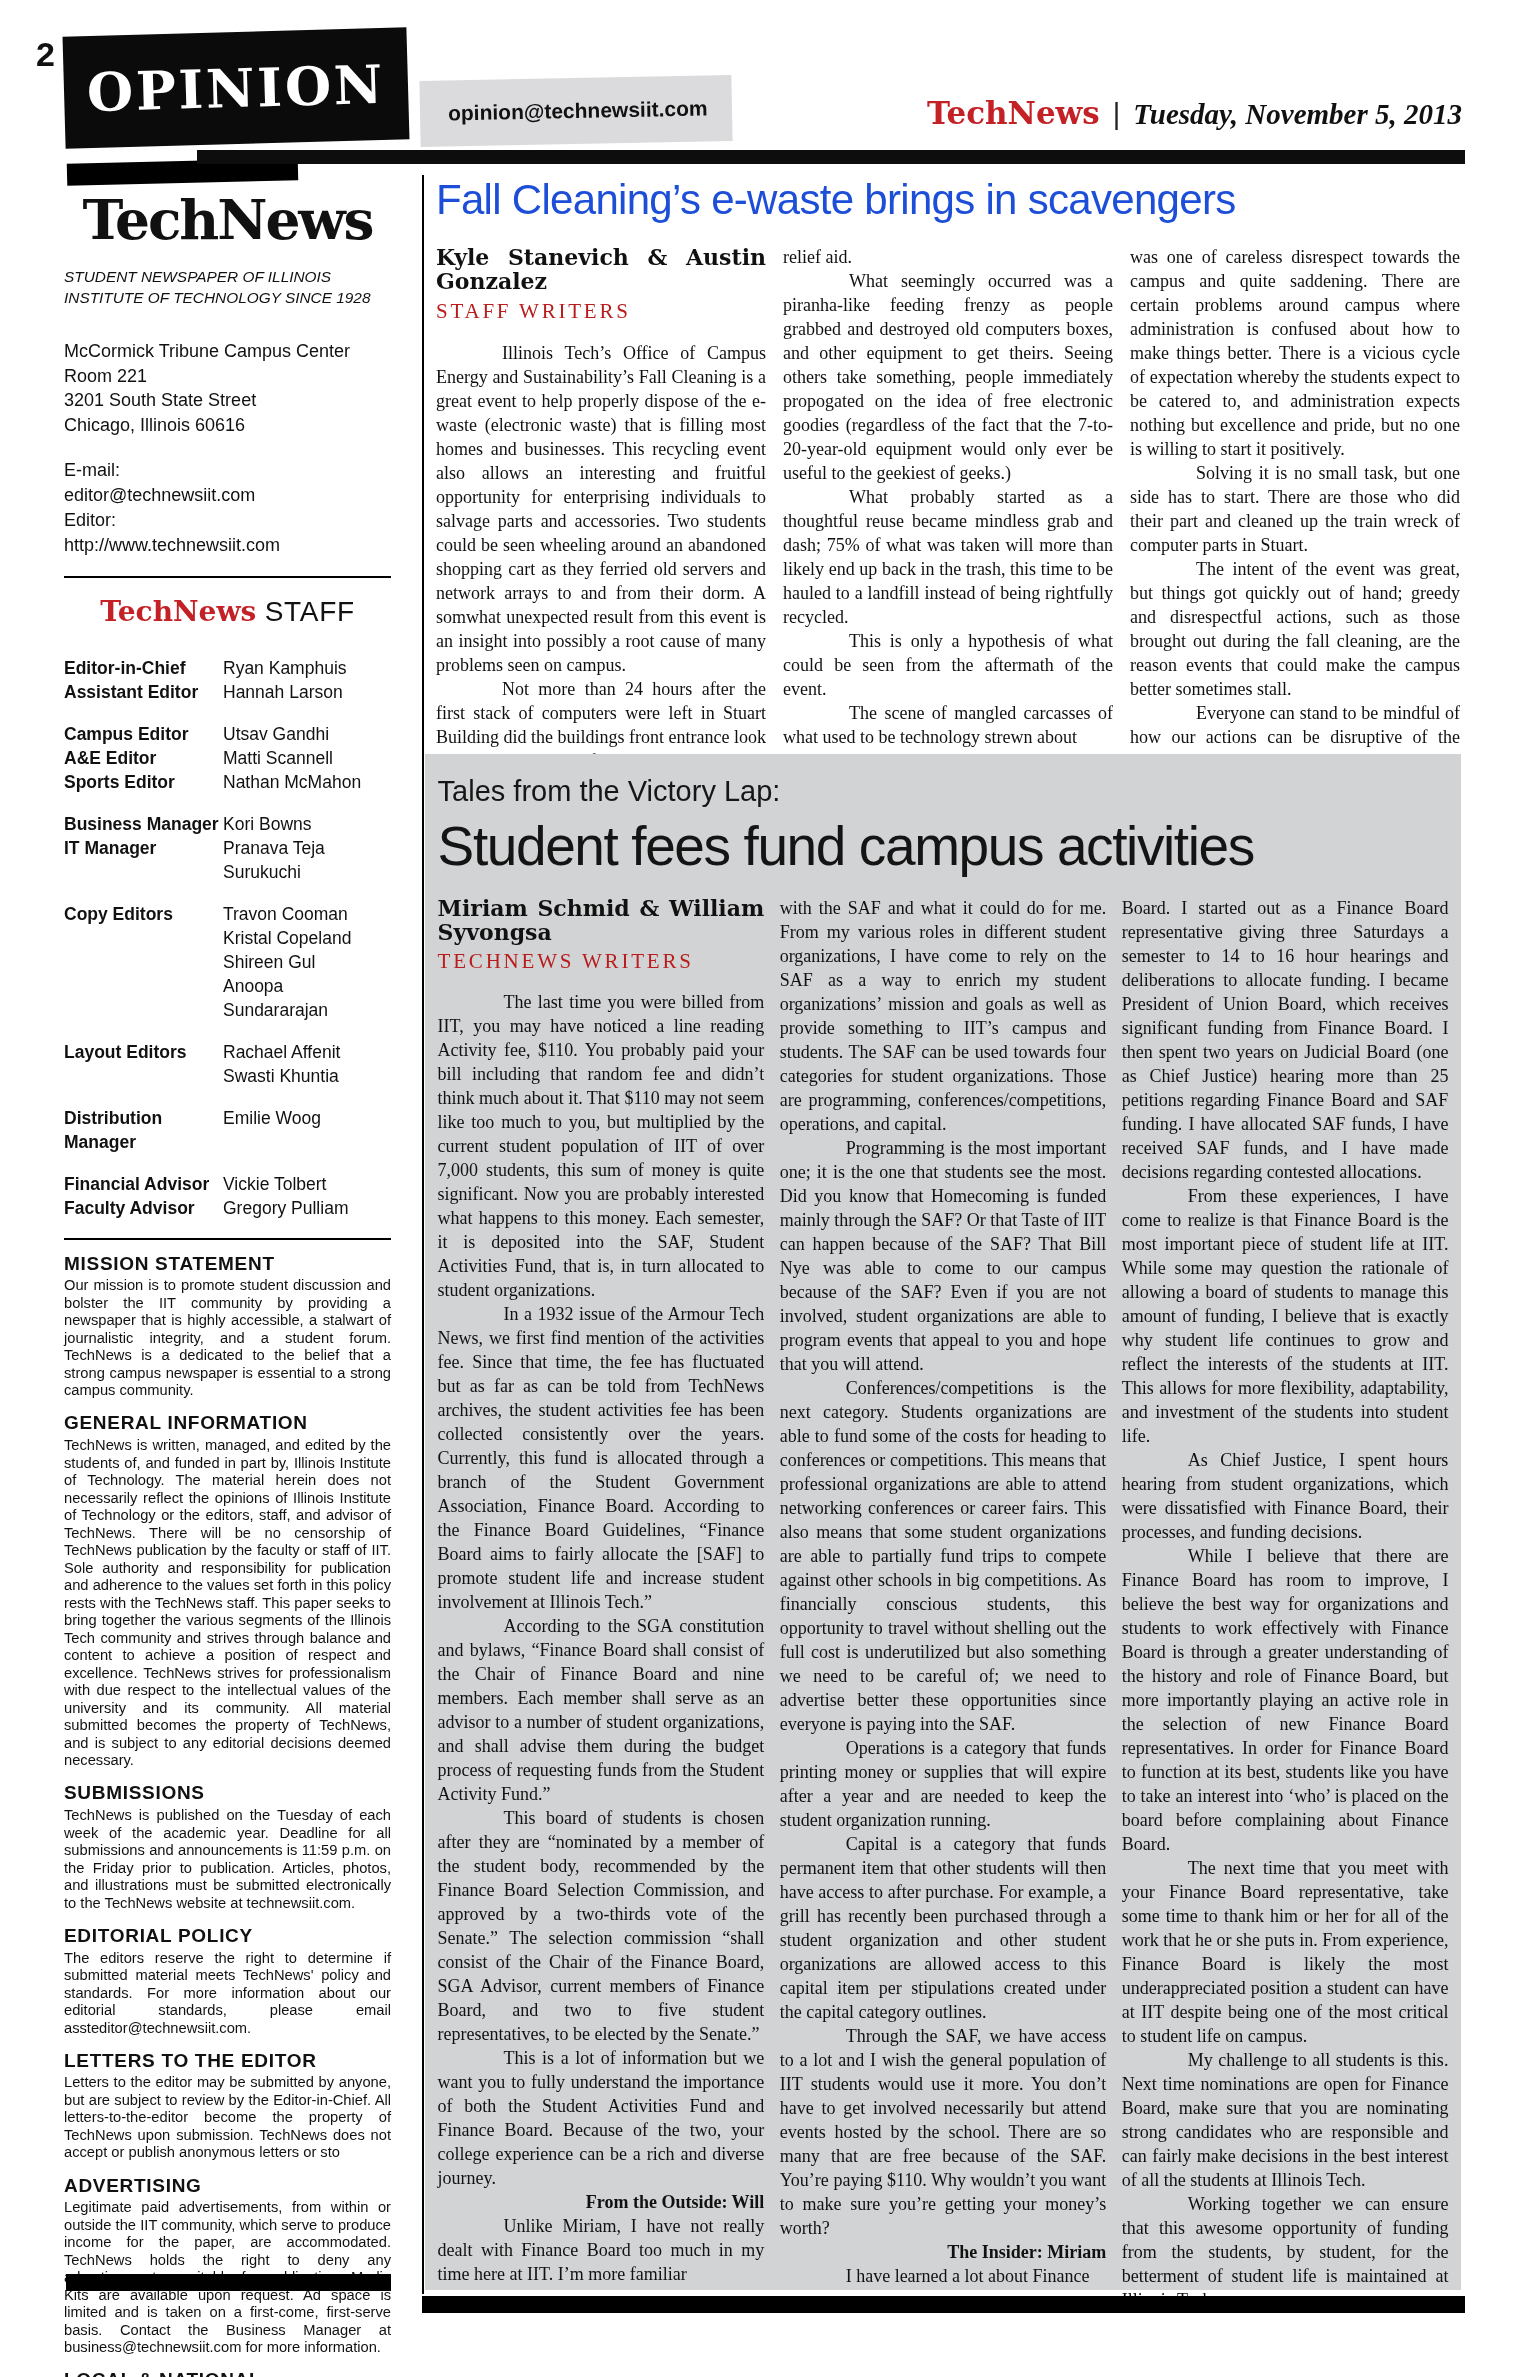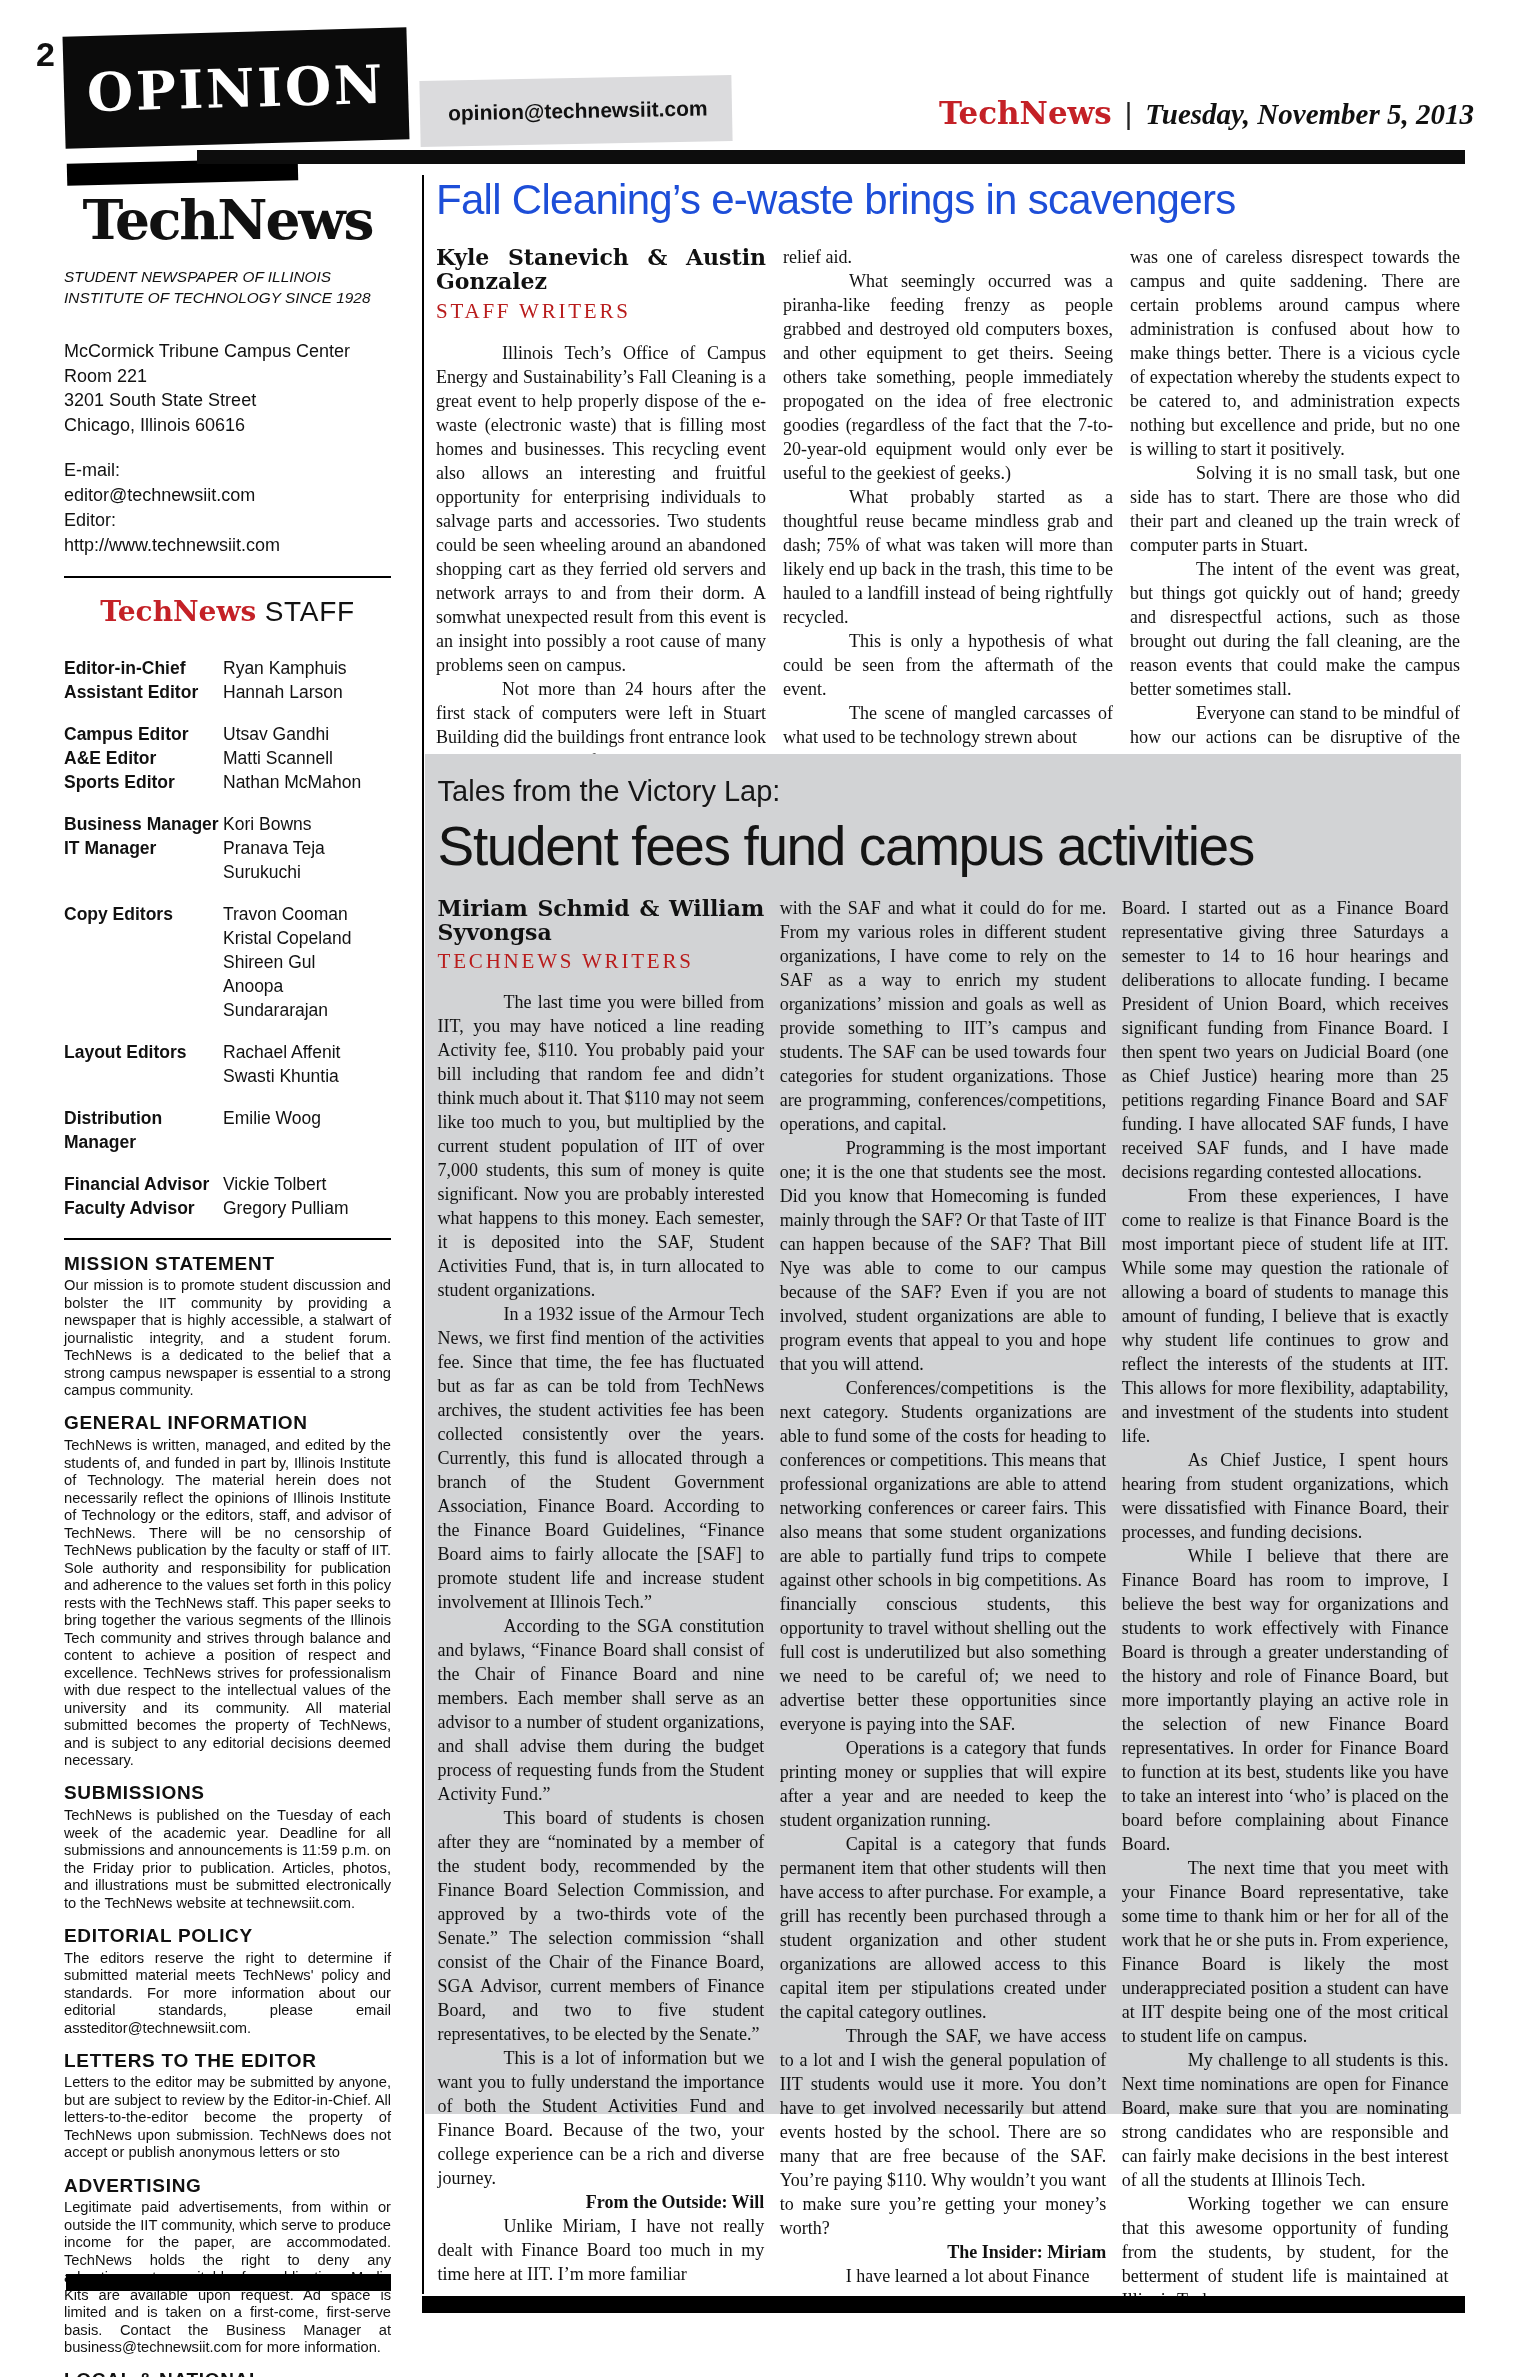--- a/index.html
+++ b/index.html
@@ -10,21 +10,21 @@
             font-family:"Liberation Sans",sans-serif;}
   .opinion-box{position:absolute;left:64px;top:32px;width:344px;height:112px;background:#0b0b0b;
                transform:rotate(-1.6deg);display:flex;align-items:center;justify-content:center;}
   .opinion-text{color:#fff;font-family:"DejaVu Serif",serif;font-weight:bold;font-size:53px;
                 letter-spacing:2.8px;}
   .header-tab{position:absolute;left:67px;top:161px;width:231px;height:22.4px;background:#000;
               transform:rotate(-1.4deg);}
   .email-box{position:absolute;left:420px;top:78px;width:312px;height:66px;background:#dbdbdd;
              transform:rotate(-1.1deg);display:flex;align-items:center;padding-left:28px;box-sizing:border-box;}
   .email-text{font-weight:bold;font-size:21px;}
-  .brand-date{position:absolute;right:64px;top:95px;white-space:nowrap;}
+  .brand-date{position:absolute;right:76px;top:95px;white-space:nowrap;}
   .brand-date .brand{color:#c42127;font-family:"DejaVu Serif",serif;font-weight:bold;font-size:31px;}
   .brand-date .sep{font-size:29px;color:#222;margin:0 9.8px;}
   .brand-date .date{font-family:"Liberation Serif",serif;font-style:italic;font-size:29px;font-weight:bold;}
   .top-rule{position:absolute;left:197px;top:150px;width:1268px;height:14px;background:#0d0d0d;}
   
   .sidebar{position:absolute;left:64px;top:187px;width:327px;}
   .logo{font-family:"DejaVu Serif",serif;font-weight:bold;font-size:55px;letter-spacing:-2.1px;
         text-align:center;}
   .tagline{margin-top:14px;font-style:italic;font-size:15.4px;line-height:21px;text-align:left;}
   .address{margin-top:31px;font-size:18px;line-height:24.5px;}
@@ -50,21 +50,21 @@
   .byline-name{font-family:"DejaVu Serif",serif;font-weight:bold;font-size:22px;}
   .byline-role{font-size:21px;letter-spacing:2.8px;color:#b91c1c;margin-top:5.6px;}
   .cols{display:flex;gap:17px;margin-top:21px;}
   .col{width:330px;font-family:"Liberation Serif",serif;font-size:18px;line-height:24px;
        text-align:justify;}
   .col p{margin:0;text-indent:66px;}
   .col p.cont{text-indent:0;}
   .col p.subhead{font-family:Liberation Serif, serif;font-weight:bold;text-indent:0;text-align:right;}
   .a1-byline{margin-bottom:18px;}
   
-  .article2{position:absolute;left:425px;top:754px;width:1036px;height:1360px;background:#d2d3d5;
+  .article2{position:absolute;left:425px;top:754px;width:1036px;height:1536px;background:#d2d3d5;
             box-sizing:border-box;padding:21px 12.6px 0 12.6px;}
   .kicker{font-size:29px;color:#161616;}
   .headline2{font-size:55px;letter-spacing:-1.4px;color:#141414;margin-top:5.6px;white-space:nowrap;}
   .article2 .cols{margin-top:18px;gap:15.4px;}
   .article2 .col{width:327px;}
   .a2-byline{margin-bottom:17px;}
   
   .side-bottom-rule{position:absolute;left:66px;top:2274px;width:325px;height:17px;background:#000;}
   .main-bottom-rule{position:absolute;left:422px;top:2296px;width:1043px;height:17px;background:#000;}
 </style>

